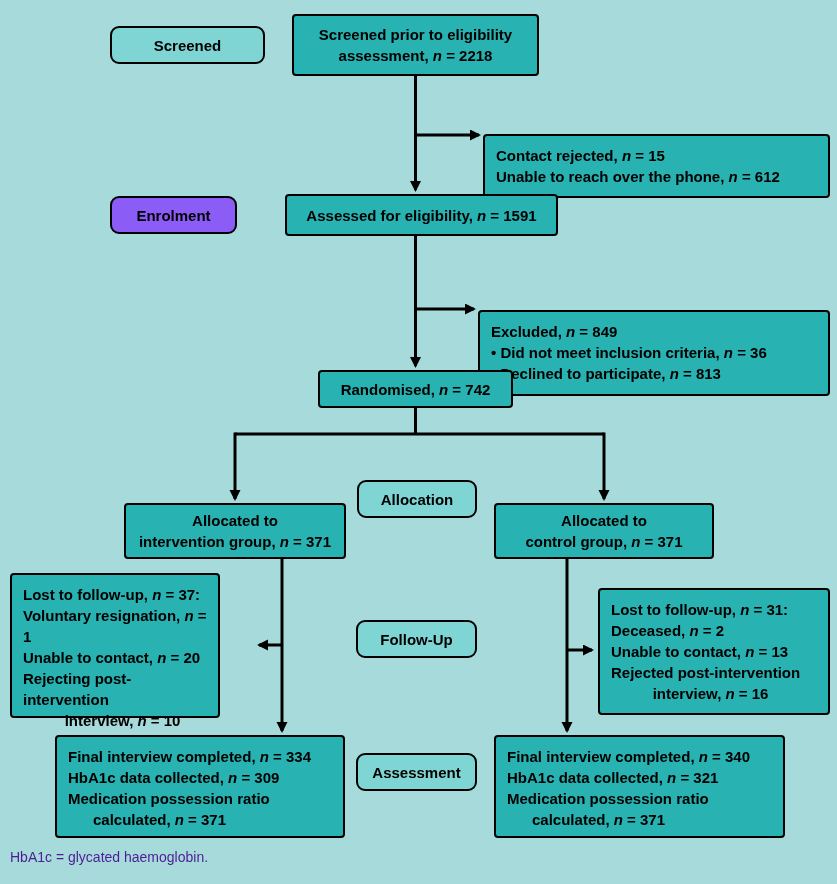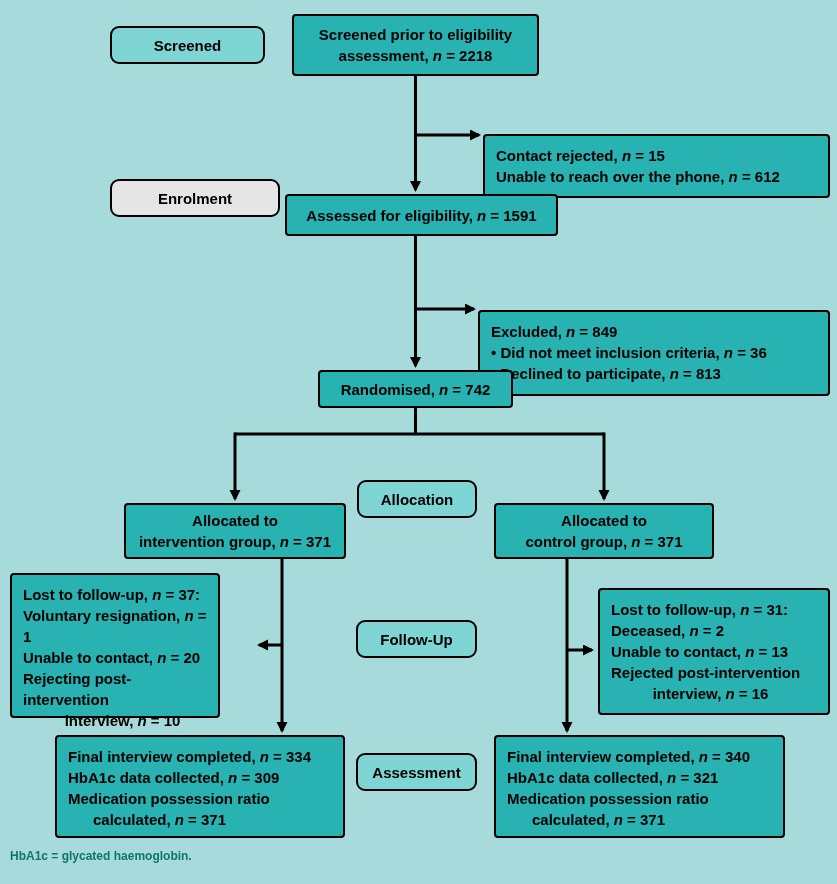--- a/index.html
+++ b/index.html
@@ -32,21 +32,21 @@
     border-radius:9px;
     box-sizing:border-box;
     display:flex;align-items:center;justify-content:center;
     font-size:15px;font-weight:bold;
     color:#000;
     text-align:center;
   }
   .line{white-space:pre-wrap;}
   .footnote{
     position:absolute;
-    font-size:12px;font-weight:bold;color:#0f766e;
+    font-size:14px;font-weight:normal;color:#4c1d95;
   }
 </style>
 </head>
 <body>
 
 <div id="diagram" style="background: rgb(167, 219, 219);">
 
   <svg id="arrows" width="837" height="884" viewBox="0 0 837 884">
     <defs>
       <marker id="ah" markerUnits="userSpaceOnUse" markerWidth="14" markerHeight="14" refX="9" refY="5.5" orient="auto">
@@ -64,21 +64,21 @@
       <path d="M604,432.5 V499" marker-end="url(#ah)"></path>
       <path d="M282,559 V731" marker-end="url(#ah)"></path>
       <path d="M282,645 H259" marker-end="url(#ah)"></path>
       <path d="M567,559 V731" marker-end="url(#ah)"></path>
       <path d="M567,650 H592" marker-end="url(#ah)"></path>
     </g>
   </svg>
 
   <div class="stage" style="left: 110px; top: 26px; width: 155px; height: 38px; background: rgb(127, 213, 212); border-color: rgb(0, 0, 0);">Screened</div>
 
-  <div class="stage" style="left: 110px; top: 179px; width: 170px; height: 38px; background: #e5e5e5; border-color: rgb(0, 0, 0);">Enrolment</div>
+  <div class="stage" style="left: 110px; top: 196px; width: 127px; height: 38px; background: #8b5cf6; border-color: rgb(0, 0, 0);">Enrolment</div>
 
   <div class="stage" style="left: 357px; top: 464px; width: 120px; height: 38px; background: rgb(127, 213, 212); border-color: rgb(0, 0, 0); margin-top: 16px;">Allocation</div>
 
   <div class="stage" style="left: 356px; top: 620px; width: 121px; height: 38px; background: rgb(127, 213, 212); border-color: rgb(0, 0, 0);">Follow-Up</div>
 
   <div class="stage" style="left: 356px; top: 753px; width: 121px; height: 38px; background: rgb(127, 213, 212); border-color: rgb(0, 0, 0);">Assessment</div>
 
   <div class="box center" style="left: 292px; top: 14px; width: 247px; height: 62px; background: rgb(40, 178, 178); border-color: rgb(0, 0, 0);">
       <div class="line">Screened prior to eligibility</div>
       <div class="line">assessment, <i>n</i> = 2218</div>

